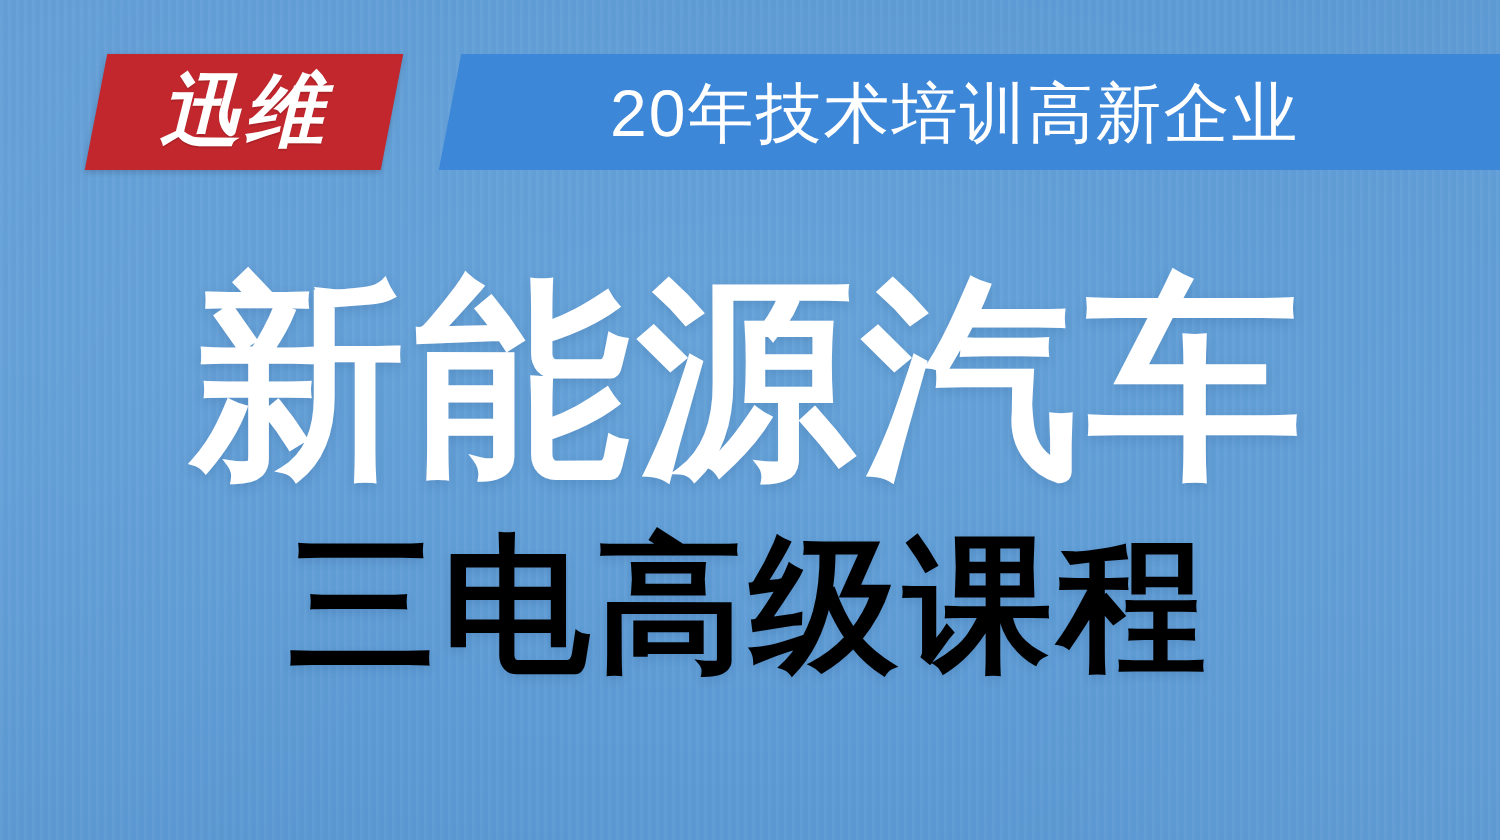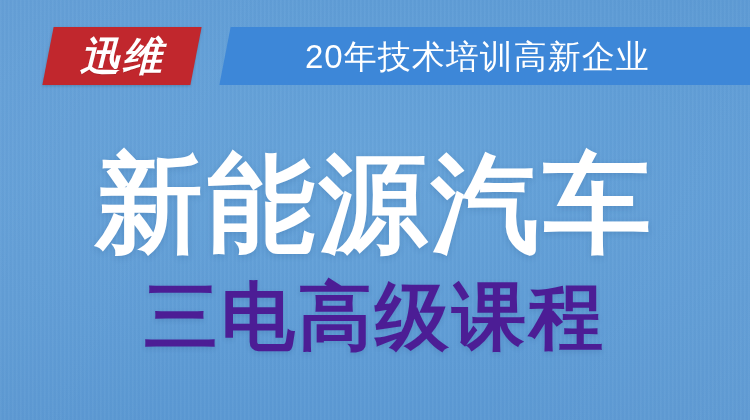--- a/index.html
+++ b/index.html
@@ -113,38 +113,38 @@
     font-weight: 400;
     letter-spacing: 1px;
     line-height: 1;
     white-space: nowrap;
   }
 
   
   .titles {
     position: absolute;
     left: 0;
-    top: 150px;
+    top: 136px;
     width: 750px;
     text-align: center;
   }
 
   .main-title {
     color: #ffffff;
     font-size: 108px;
     font-weight: bold;
     line-height: 1.0;
     letter-spacing: 4px;
     margin: 0;
     white-space: nowrap;
     text-shadow: 0 2px 6px rgba(30,70,120,0.18);
   }
 
   .sub-title {
-    color: #4c1d95;
+    color: #000000;
     font-size: 74px;
     font-weight: bold;
     line-height: 1.0;
     letter-spacing: 3px;
     margin: 22px 0 0 0;
     white-space: nowrap;
     text-shadow: 0 2px 5px rgba(30,70,120,0.16);
   }
 </style>
 </head>

